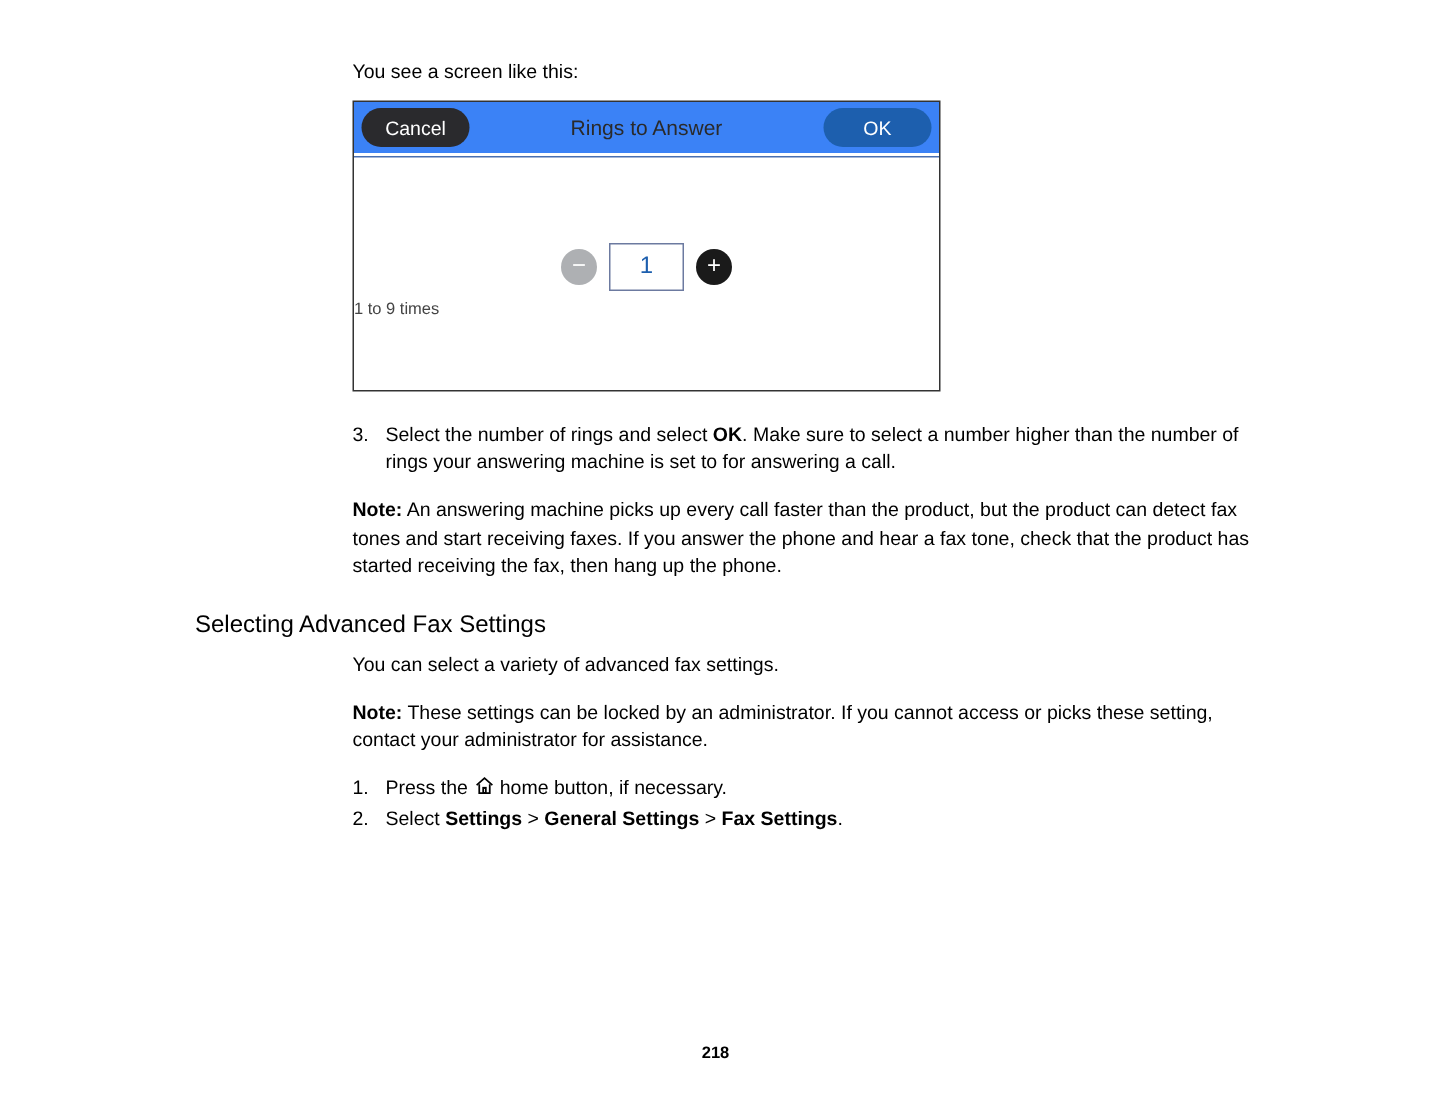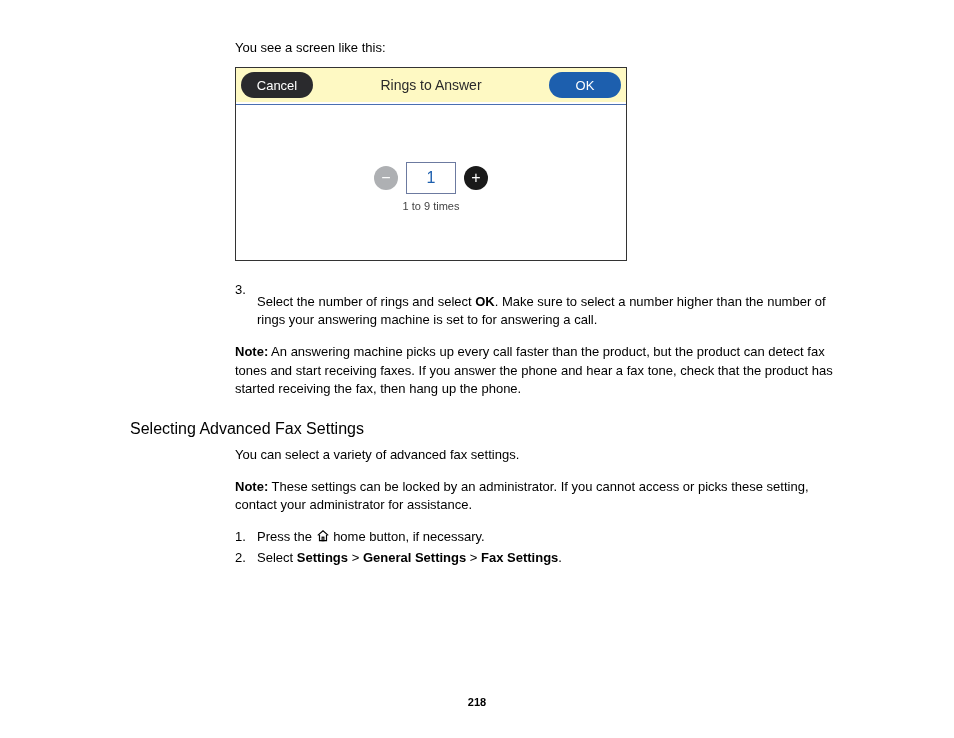--- a/index.html
+++ b/index.html
@@ -27,21 +27,21 @@
     width: 390px;
     height: 192px;
     margin-bottom: 20px;
     position: relative;
     background: #ffffff;
   }
   .ss-topbar {
     position: absolute;
     top: 0; left: 0; right: 0;
     height: 34px;
-    background: #fef9c3;
+    background: #3b82f6;
     display: flex;
     align-items: center;
     justify-content: space-between;
     padding: 0 5px;
     box-sizing: border-box;
   }
   .ss-btn {
     height: 26px;
     border-radius: 14px;
     font-size: 13px;
@@ -98,21 +98,21 @@
     align-items: center;
     justify-content: center;
     font-size: 16px;
     color: #1d5fae;
     background: #ffffff;
   }
   .stepper-caption {
     position: absolute;
     left: 0; right: 0;
     top: 132px;
-    text-align: center;
+    text-align: left;
     font-size: 11px;
     color: #444;
   }
   .para {
     margin-bottom: 14px;
     line-height: 1.4;
   }
   .link {
     color: #1a3fcf;
   }
@@ -154,21 +154,21 @@
       <div class="stepper-row">
         <div class="circle-btn circle-minus">−</div>
         <div class="stepper-box">1</div>
         <div class="circle-btn circle-plus">+</div>
       </div>
       <div class="stepper-caption">1 to 9 times</div>
     </div>
 
     <div class="para" style="display:flex;">
       <div style="width:22px; flex-shrink:0;">3.</div>
-      <div style="flex:1;margin-top:12px;">
+      <div style="flex:1;">
         <span>Select the number of rings and select </span><b>OK</b><span>. Make sure to select a number higher than the number of rings your answering machine is set to for answering a call.</span>
       </div>
     </div>
   </div>
 
   <div class="indent-block">
     <div class="para">
       <b>Note:</b><span> An answering machine picks up every call faster than the product, but the product can detect fax tones and start receiving faxes. If you answer the phone and hear a fax tone, check that the product has started receiving the fax, then hang up the phone.</span>
     </div>
 

